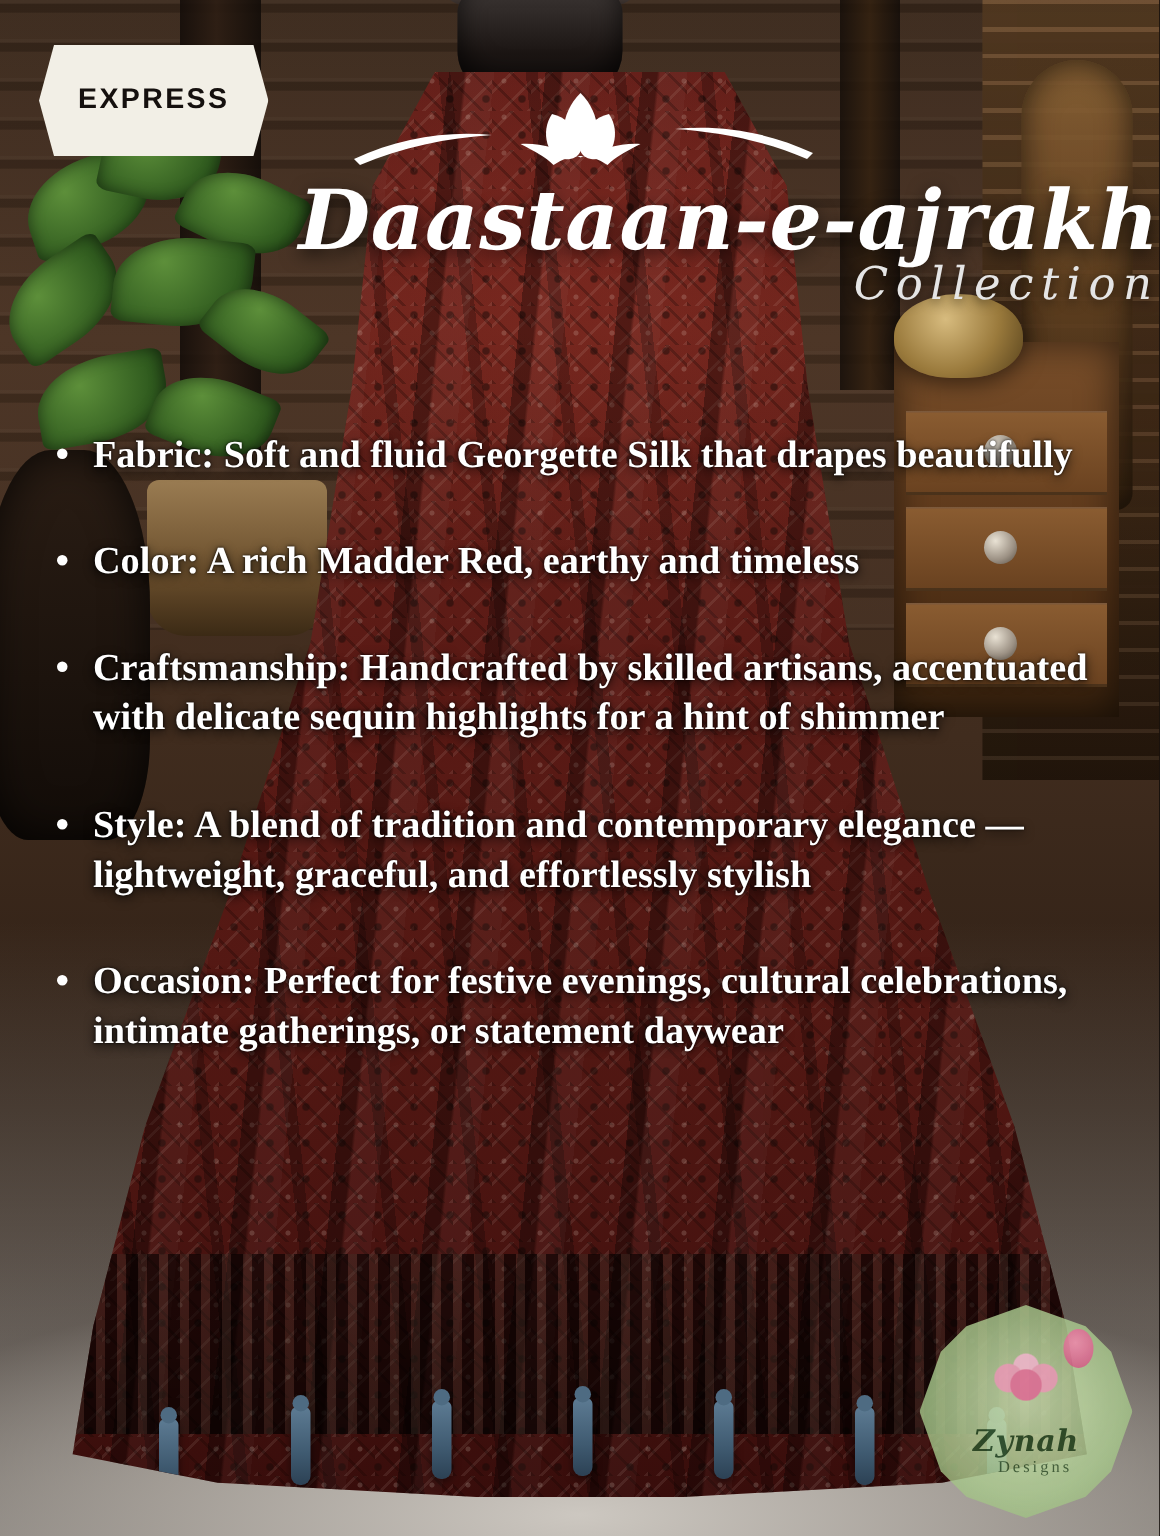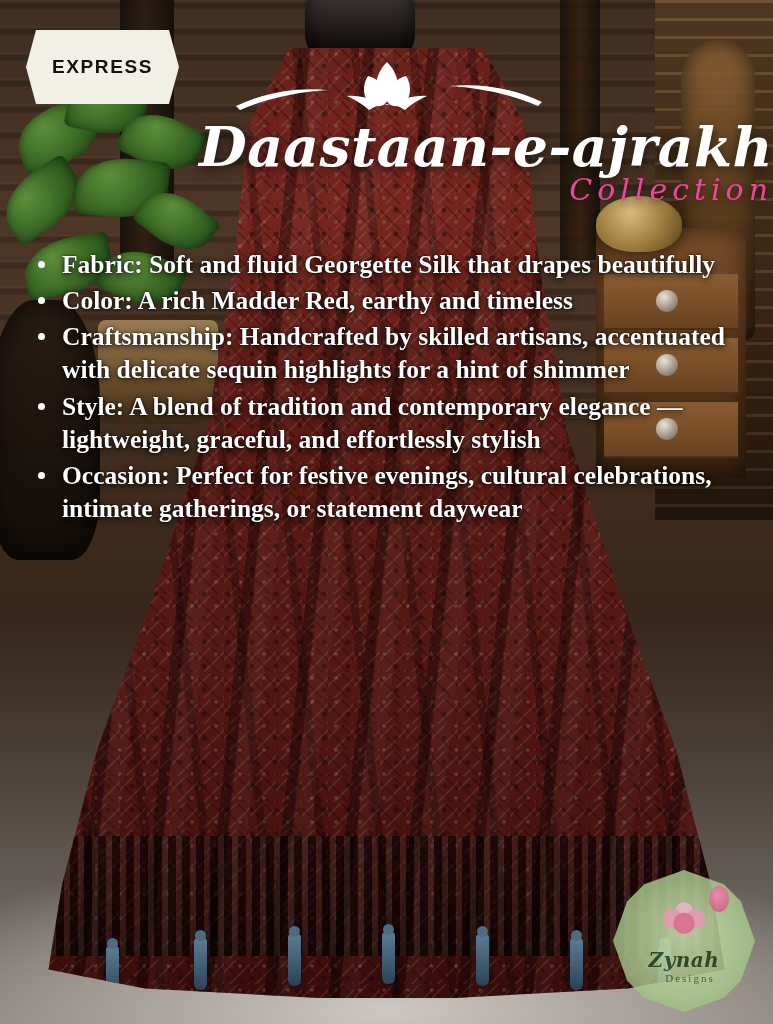--- a/index.html
+++ b/index.html
@@ -228,21 +228,21 @@
     line-height: 1.05;
     letter-spacing: 0.5px;
     color: #ffffff;
     text-shadow: 0 3px 12px rgba(0,0,0,.65);
   }
   .sub-title {
     font-family: "DejaVu Serif", serif;
     font-style: italic;
     font-size: 30px;
     letter-spacing: 5px;
-    color: #ec4899;
+    color: #e5e5e5;
     text-shadow: 0 2px 8px rgba(0,0,0,.7);
     margin-top: -4px;
     padding-left: 300px;
   }
 
   
   .features {
     position: absolute;
     left: 26px;
     top: 248px;
@@ -252,20 +252,21 @@
     font-size: 25.5px;
     line-height: 1.30;
     font-weight: bold;
     text-shadow: 0 2px 7px rgba(0,0,0,.85), 0 0 2px rgba(0,0,0,.9);
   }
   .features ul { list-style: none; }
   .features li {
     position: relative;
     padding-left: 36px;
     margin-bottom: 3px;
+    margin-top: 38px;
   }
   .features li::before {
     content: "";
     position: absolute;
     left: 12px; top: 13px;
     width: 7px; height: 7px;
     border-radius: 50%;
     background: #ffffff;
   }
 

